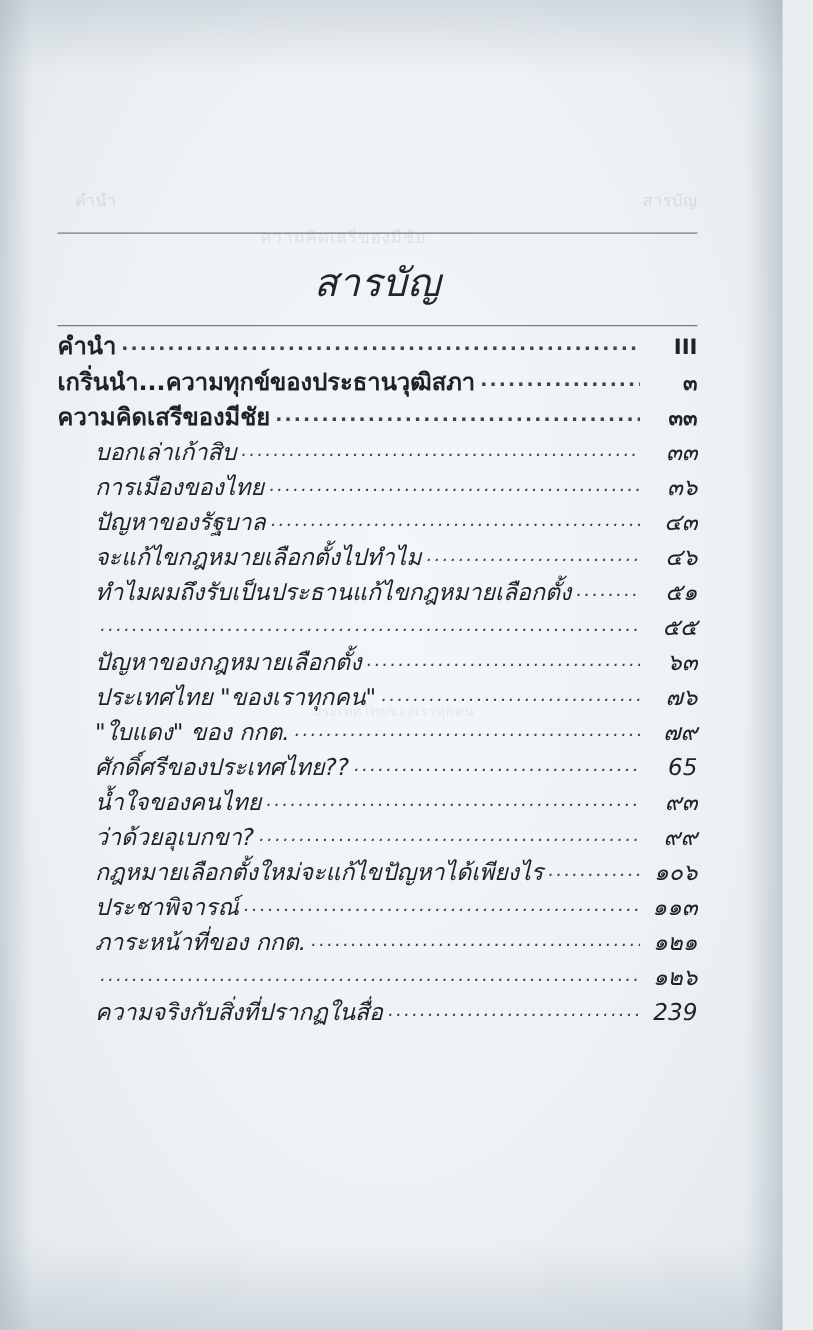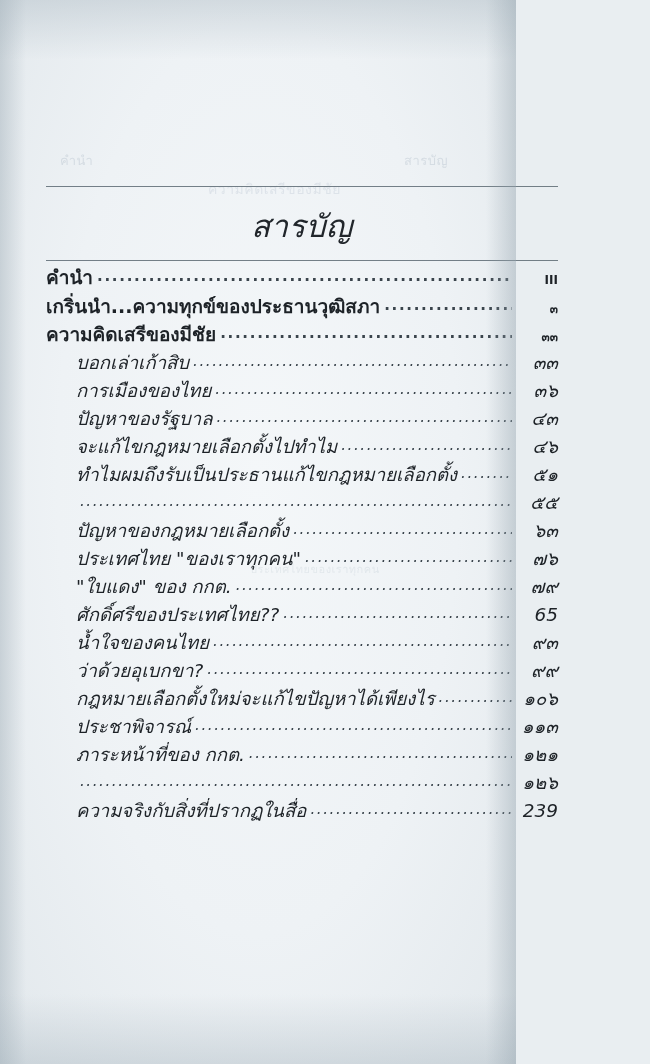--- a/index.html
+++ b/index.html
@@ -9,21 +9,21 @@
   body {
     width: 650px;
     height: 1064px;
     background: #e9eef1;
     font-family: "DejaVu Sans", sans-serif;
     overflow: hidden;
   }
   
   #page {
     position: relative;
-    width: 516px;
+    width: 626px;
     height: 1064px;
     background: radial-gradient(ellipse at 50% 45%, #f4f7f9 0%, #eef2f5 55%, #e2e8ec 100%);
     box-sizing: border-box;
   }
   
   #page:before {
     content: "";
     position: absolute;
     left: 0; top: 0; bottom: 0;
     width: 26px;
@@ -109,21 +109,21 @@
     position: relative;
     top: -3px;
     font-size: 15px;
     letter-spacing: 1.6px;
     color: #3a444c;
   }
   .row .page {
     flex: 0 0 auto;
     text-align: right;
     min-width: 42px;
-    font-size: 12px;
+    font-size: 17px;
   }
   .level-0 { font-weight: bold; padding-left: 0; }
   .level-0 .dots { letter-spacing: 1.7px; }
   .level-1 { padding-left: 30px; font-weight: normal; font-size: 18.5px; font-style: italic; }
   .level-1 .page { font-size: 18.5px; }
 </style>
 </head>
 <body>
 
 <div id="page">

